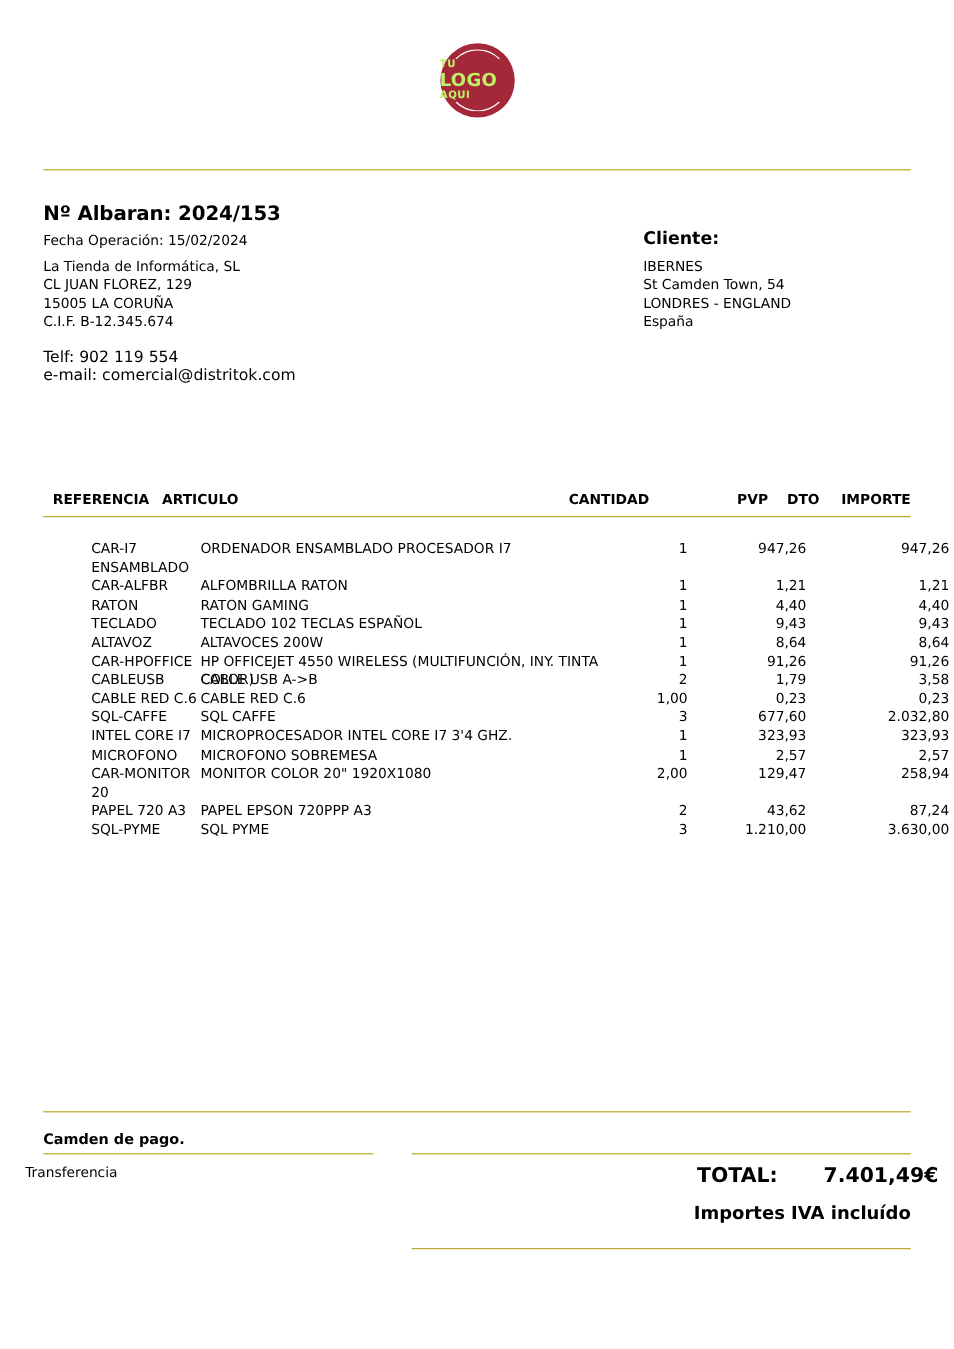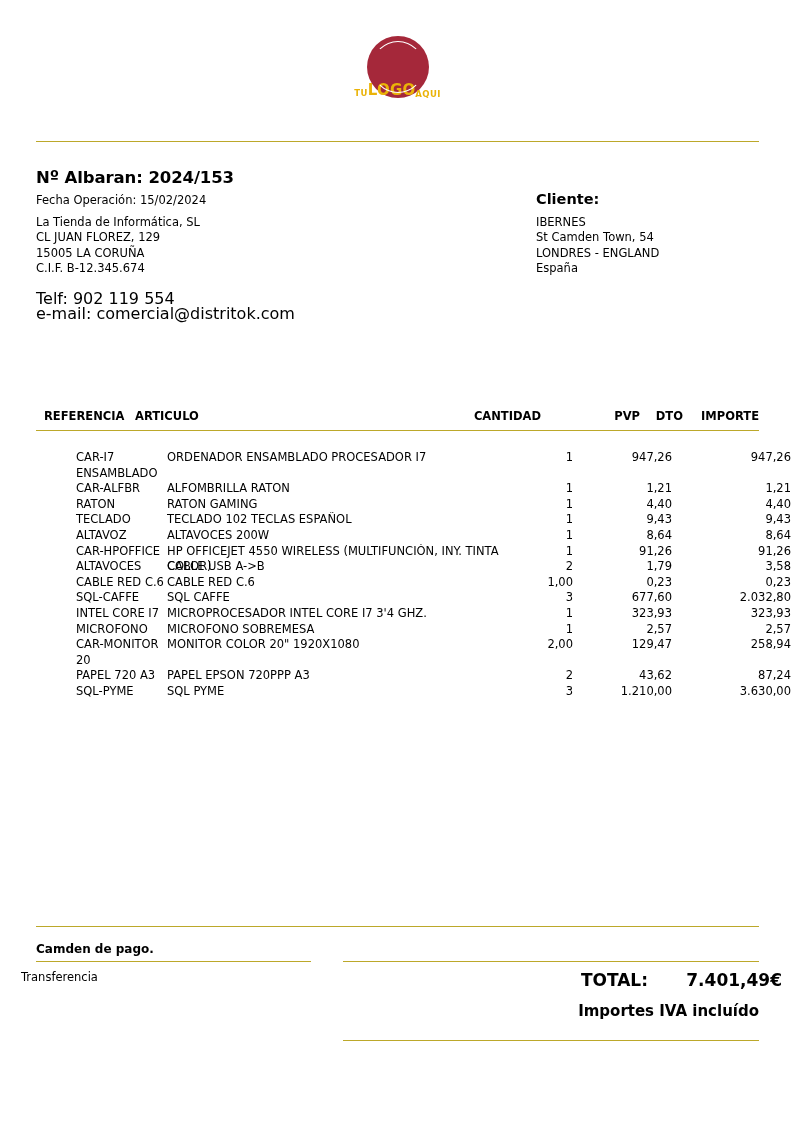--- a/index.html
+++ b/index.html
@@ -30,24 +30,24 @@
     display: flex;
     justify-content: center;
   }
   .logo {
     width: 62px;
     height: 62px;
     border-radius: 50%;
     background: #A5283A;
     position: relative;
     display: flex;
-    flex-direction: row;
-    align-items: flex-end;
+    flex-direction: column;
+    align-items: flex-start;
     justify-content: center;
-    color: #eab308;
+    color: #bef264;
     line-height: 1;
   }
   .logo .ring {
     position: absolute;
     left: 5px;
     top: 5px;
     right: 5px;
     bottom: 5px;
     border-radius: 50%;
     border: 1.4px solid #ffffff;
@@ -105,21 +105,21 @@
     position: absolute;
     left: 36px;
     top: 215px;
     font-size: 11.5px;
     line-height: 15.4px;
   }
   .issuer-contact {
     position: absolute;
     left: 36px;
     top: 291px;
-    font-size: 16px;
+    font-size: 13px;
     line-height: 15.4px;
   }
 
   .client-title {
     position: absolute;
     left: 536px;
     top: 191px;
     font-size: 14.5px;
     font-weight: bold;
   }
@@ -282,21 +282,21 @@
   </div>
   <div class="rule rule-thead"></div>
 
   <div class="tbody" id="table-body">
       <div class="row"><div class="c c-ref">CAR-I7 ENSAMBLADO</div><div class="c c-art">ORDENADOR ENSAMBLADO PROCESADOR I7</div><div class="c c-qty">1</div><div class="c c-pvp">947,26</div><div class="c c-dto"></div><div class="c c-imp">947,26</div></div>
       <div class="row"><div class="c c-ref">CAR-ALFBR</div><div class="c c-art">ALFOMBRILLA RATON</div><div class="c c-qty">1</div><div class="c c-pvp">1,21</div><div class="c c-dto"></div><div class="c c-imp">1,21</div></div>
       <div class="row"><div class="c c-ref">RATON</div><div class="c c-art">RATON GAMING</div><div class="c c-qty">1</div><div class="c c-pvp">4,40</div><div class="c c-dto"></div><div class="c c-imp">4,40</div></div>
       <div class="row"><div class="c c-ref">TECLADO</div><div class="c c-art">TECLADO 102 TECLAS ESPAÑOL</div><div class="c c-qty">1</div><div class="c c-pvp">9,43</div><div class="c c-dto"></div><div class="c c-imp">9,43</div></div>
       <div class="row"><div class="c c-ref">ALTAVOZ</div><div class="c c-art">ALTAVOCES 200W</div><div class="c c-qty">1</div><div class="c c-pvp">8,64</div><div class="c c-dto"></div><div class="c c-imp">8,64</div></div>
       <div class="row"><div class="c c-ref">CAR-HPOFFICE</div><div class="c c-art">HP OFFICEJET 4550 WIRELESS (MULTIFUNCIÓN, INY. TINTA COLOR)</div><div class="c c-qty">1</div><div class="c c-pvp">91,26</div><div class="c c-dto"></div><div class="c c-imp">91,26</div></div>
-      <div class="row"><div class="c c-ref">ALTAVOCES</div><div class="c c-art">CABLE USB A-&gt;B</div><div class="c c-qty">2</div><div class="c c-pvp">1,79</div><div class="c c-dto"></div><div class="c c-imp">3,58</div></div>
+      <div class="row"><div class="c c-ref">CABLEUSB</div><div class="c c-art">CABLE USB A-&gt;B</div><div class="c c-qty">2</div><div class="c c-pvp">1,79</div><div class="c c-dto"></div><div class="c c-imp">3,58</div></div>
       <div class="row"><div class="c c-ref">CABLE RED C.6</div><div class="c c-art">CABLE RED C.6</div><div class="c c-qty">1,00</div><div class="c c-pvp">0,23</div><div class="c c-dto"></div><div class="c c-imp">0,23</div></div>
       <div class="row"><div class="c c-ref">SQL-CAFFE</div><div class="c c-art">SQL CAFFE</div><div class="c c-qty">3</div><div class="c c-pvp">677,60</div><div class="c c-dto"></div><div class="c c-imp">2.032,80</div></div>
       <div class="row"><div class="c c-ref">INTEL CORE I7</div><div class="c c-art">MICROPROCESADOR INTEL CORE I7 3'4 GHZ.</div><div class="c c-qty">1</div><div class="c c-pvp">323,93</div><div class="c c-dto"></div><div class="c c-imp">323,93</div></div>
       <div class="row"><div class="c c-ref">MICROFONO</div><div class="c c-art">MICROFONO SOBREMESA</div><div class="c c-qty">1</div><div class="c c-pvp">2,57</div><div class="c c-dto"></div><div class="c c-imp">2,57</div></div>
       <div class="row"><div class="c c-ref">CAR-MONITOR 20</div><div class="c c-art">MONITOR COLOR 20" 1920X1080</div><div class="c c-qty">2,00</div><div class="c c-pvp">129,47</div><div class="c c-dto"></div><div class="c c-imp">258,94</div></div>
       <div class="row"><div class="c c-ref">PAPEL 720 A3</div><div class="c c-art">PAPEL EPSON 720PPP A3</div><div class="c c-qty">2</div><div class="c c-pvp">43,62</div><div class="c c-dto"></div><div class="c c-imp">87,24</div></div>
       <div class="row"><div class="c c-ref">SQL-PYME</div><div class="c c-art">SQL PYME</div><div class="c c-qty">3</div><div class="c c-pvp">1.210,00</div><div class="c c-dto"></div><div class="c c-imp">3.630,00</div></div>
     </div>
 
   <div class="rule rule-footsep"></div>

